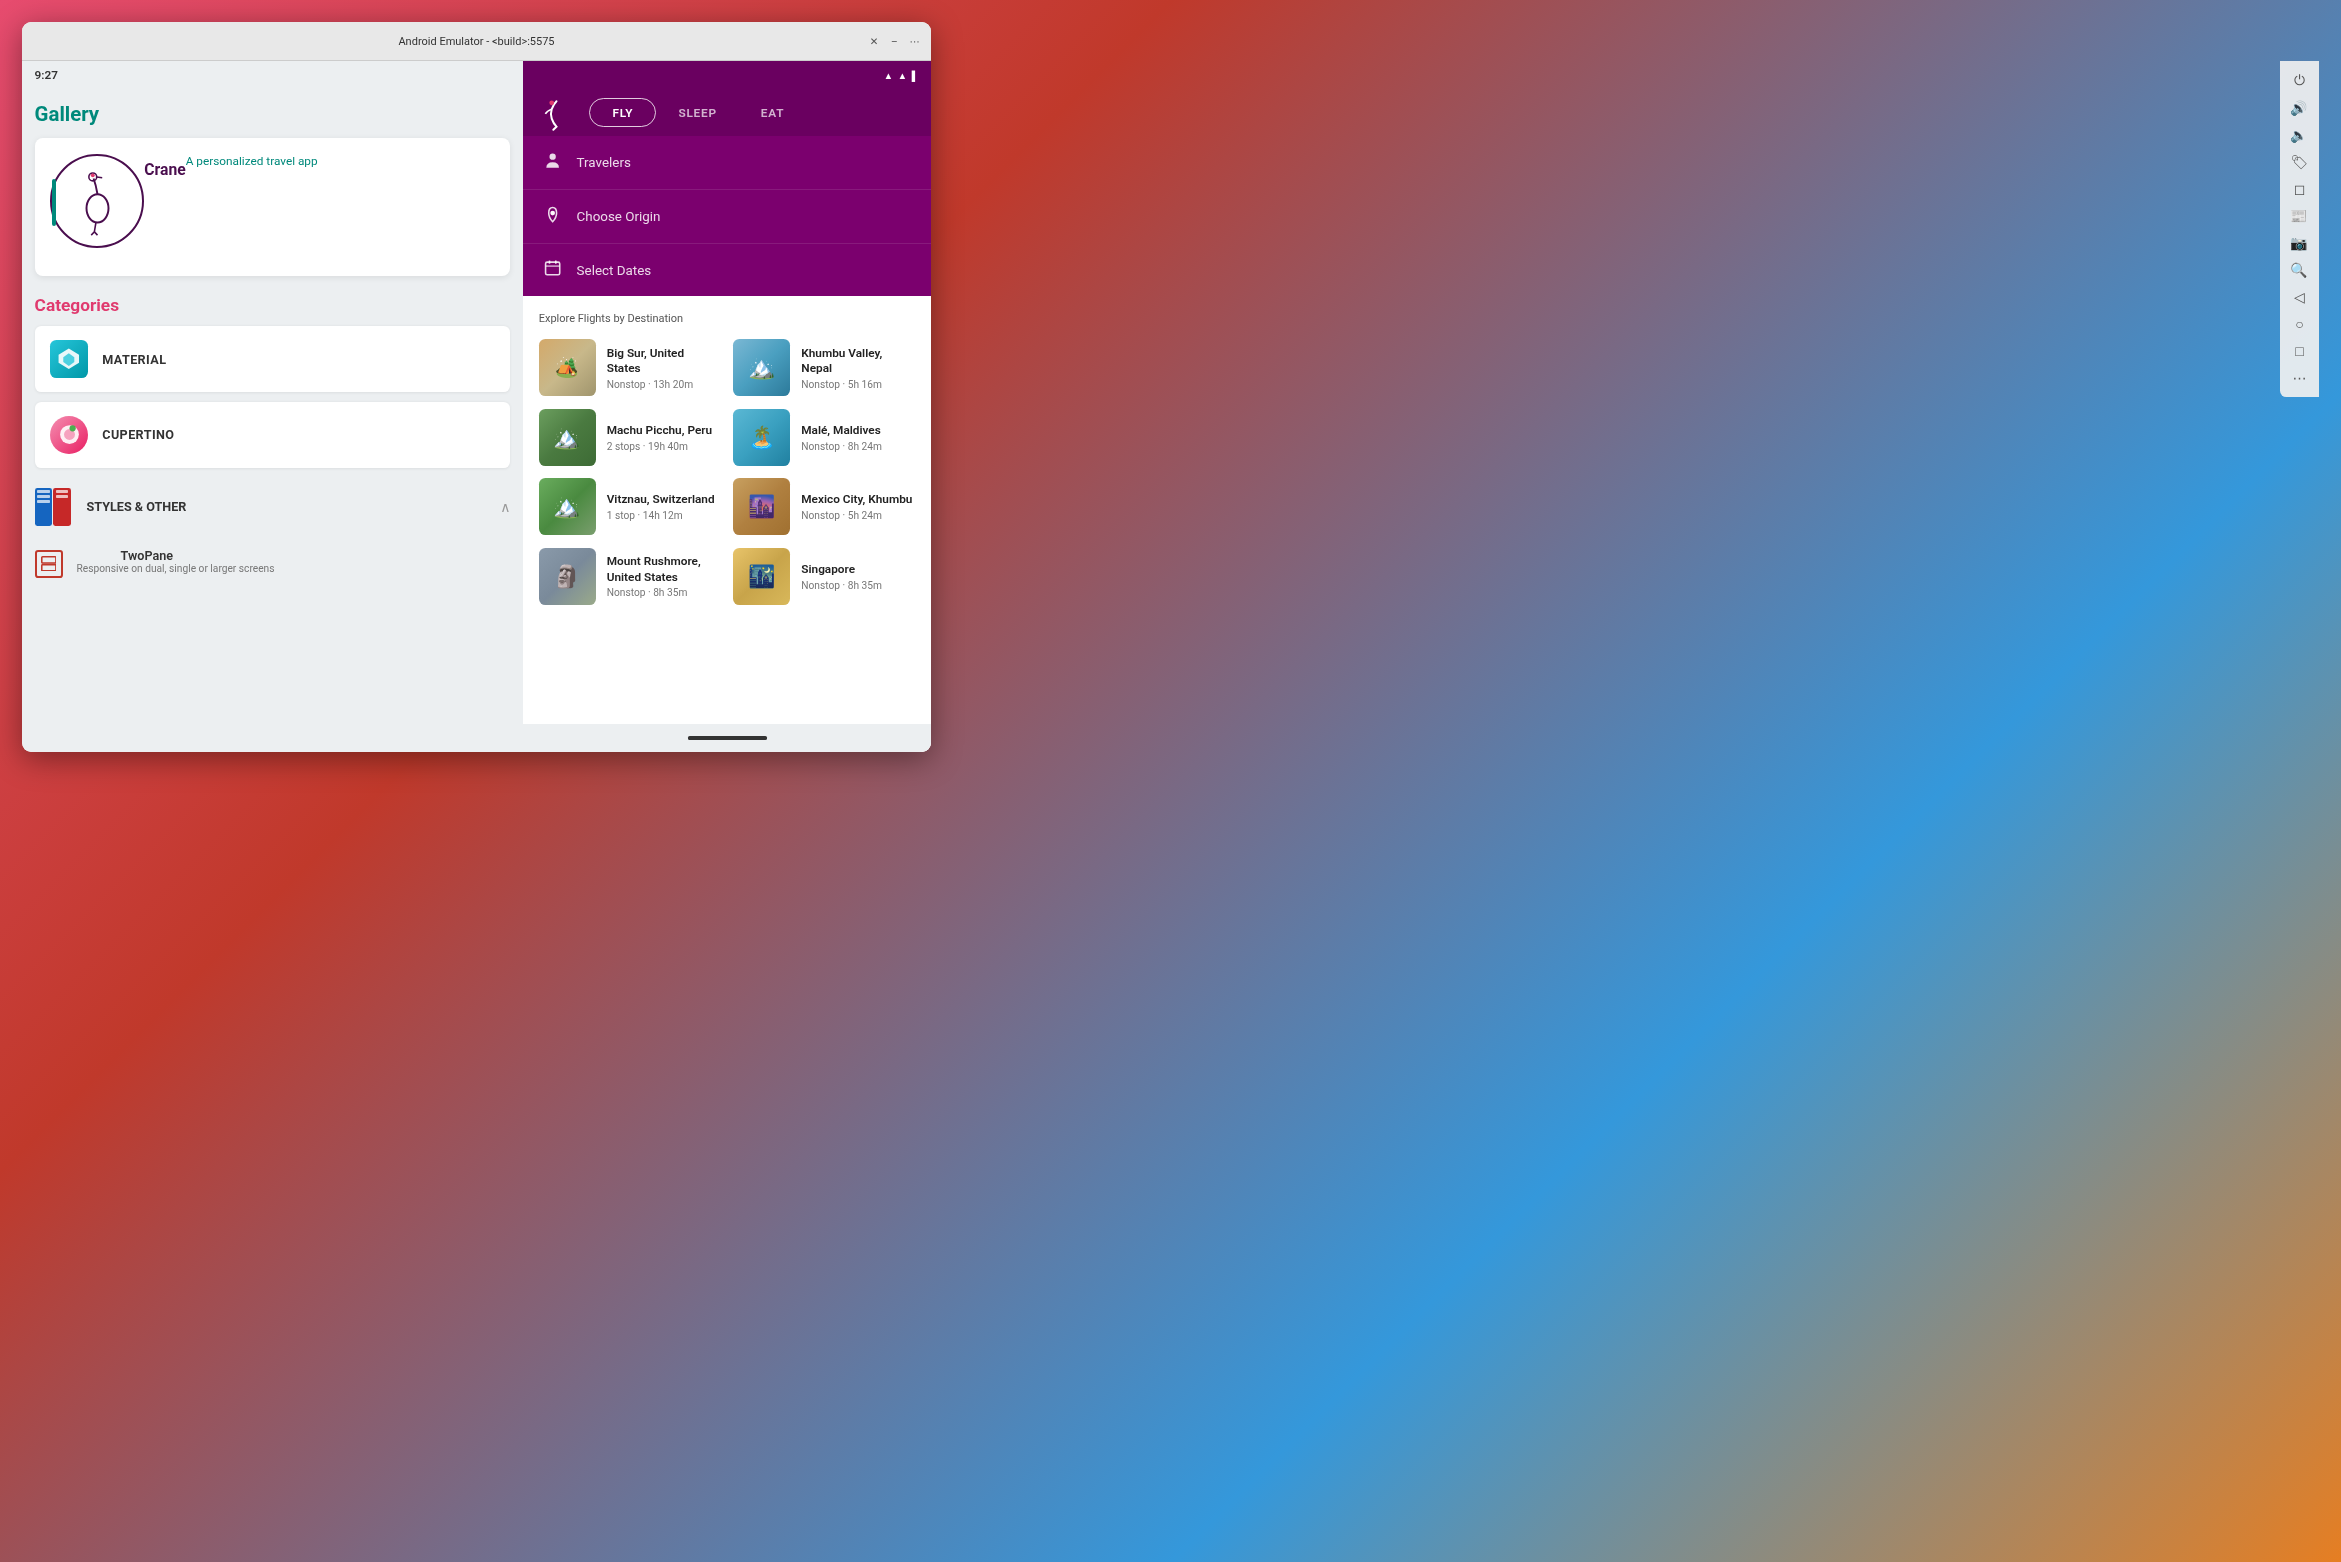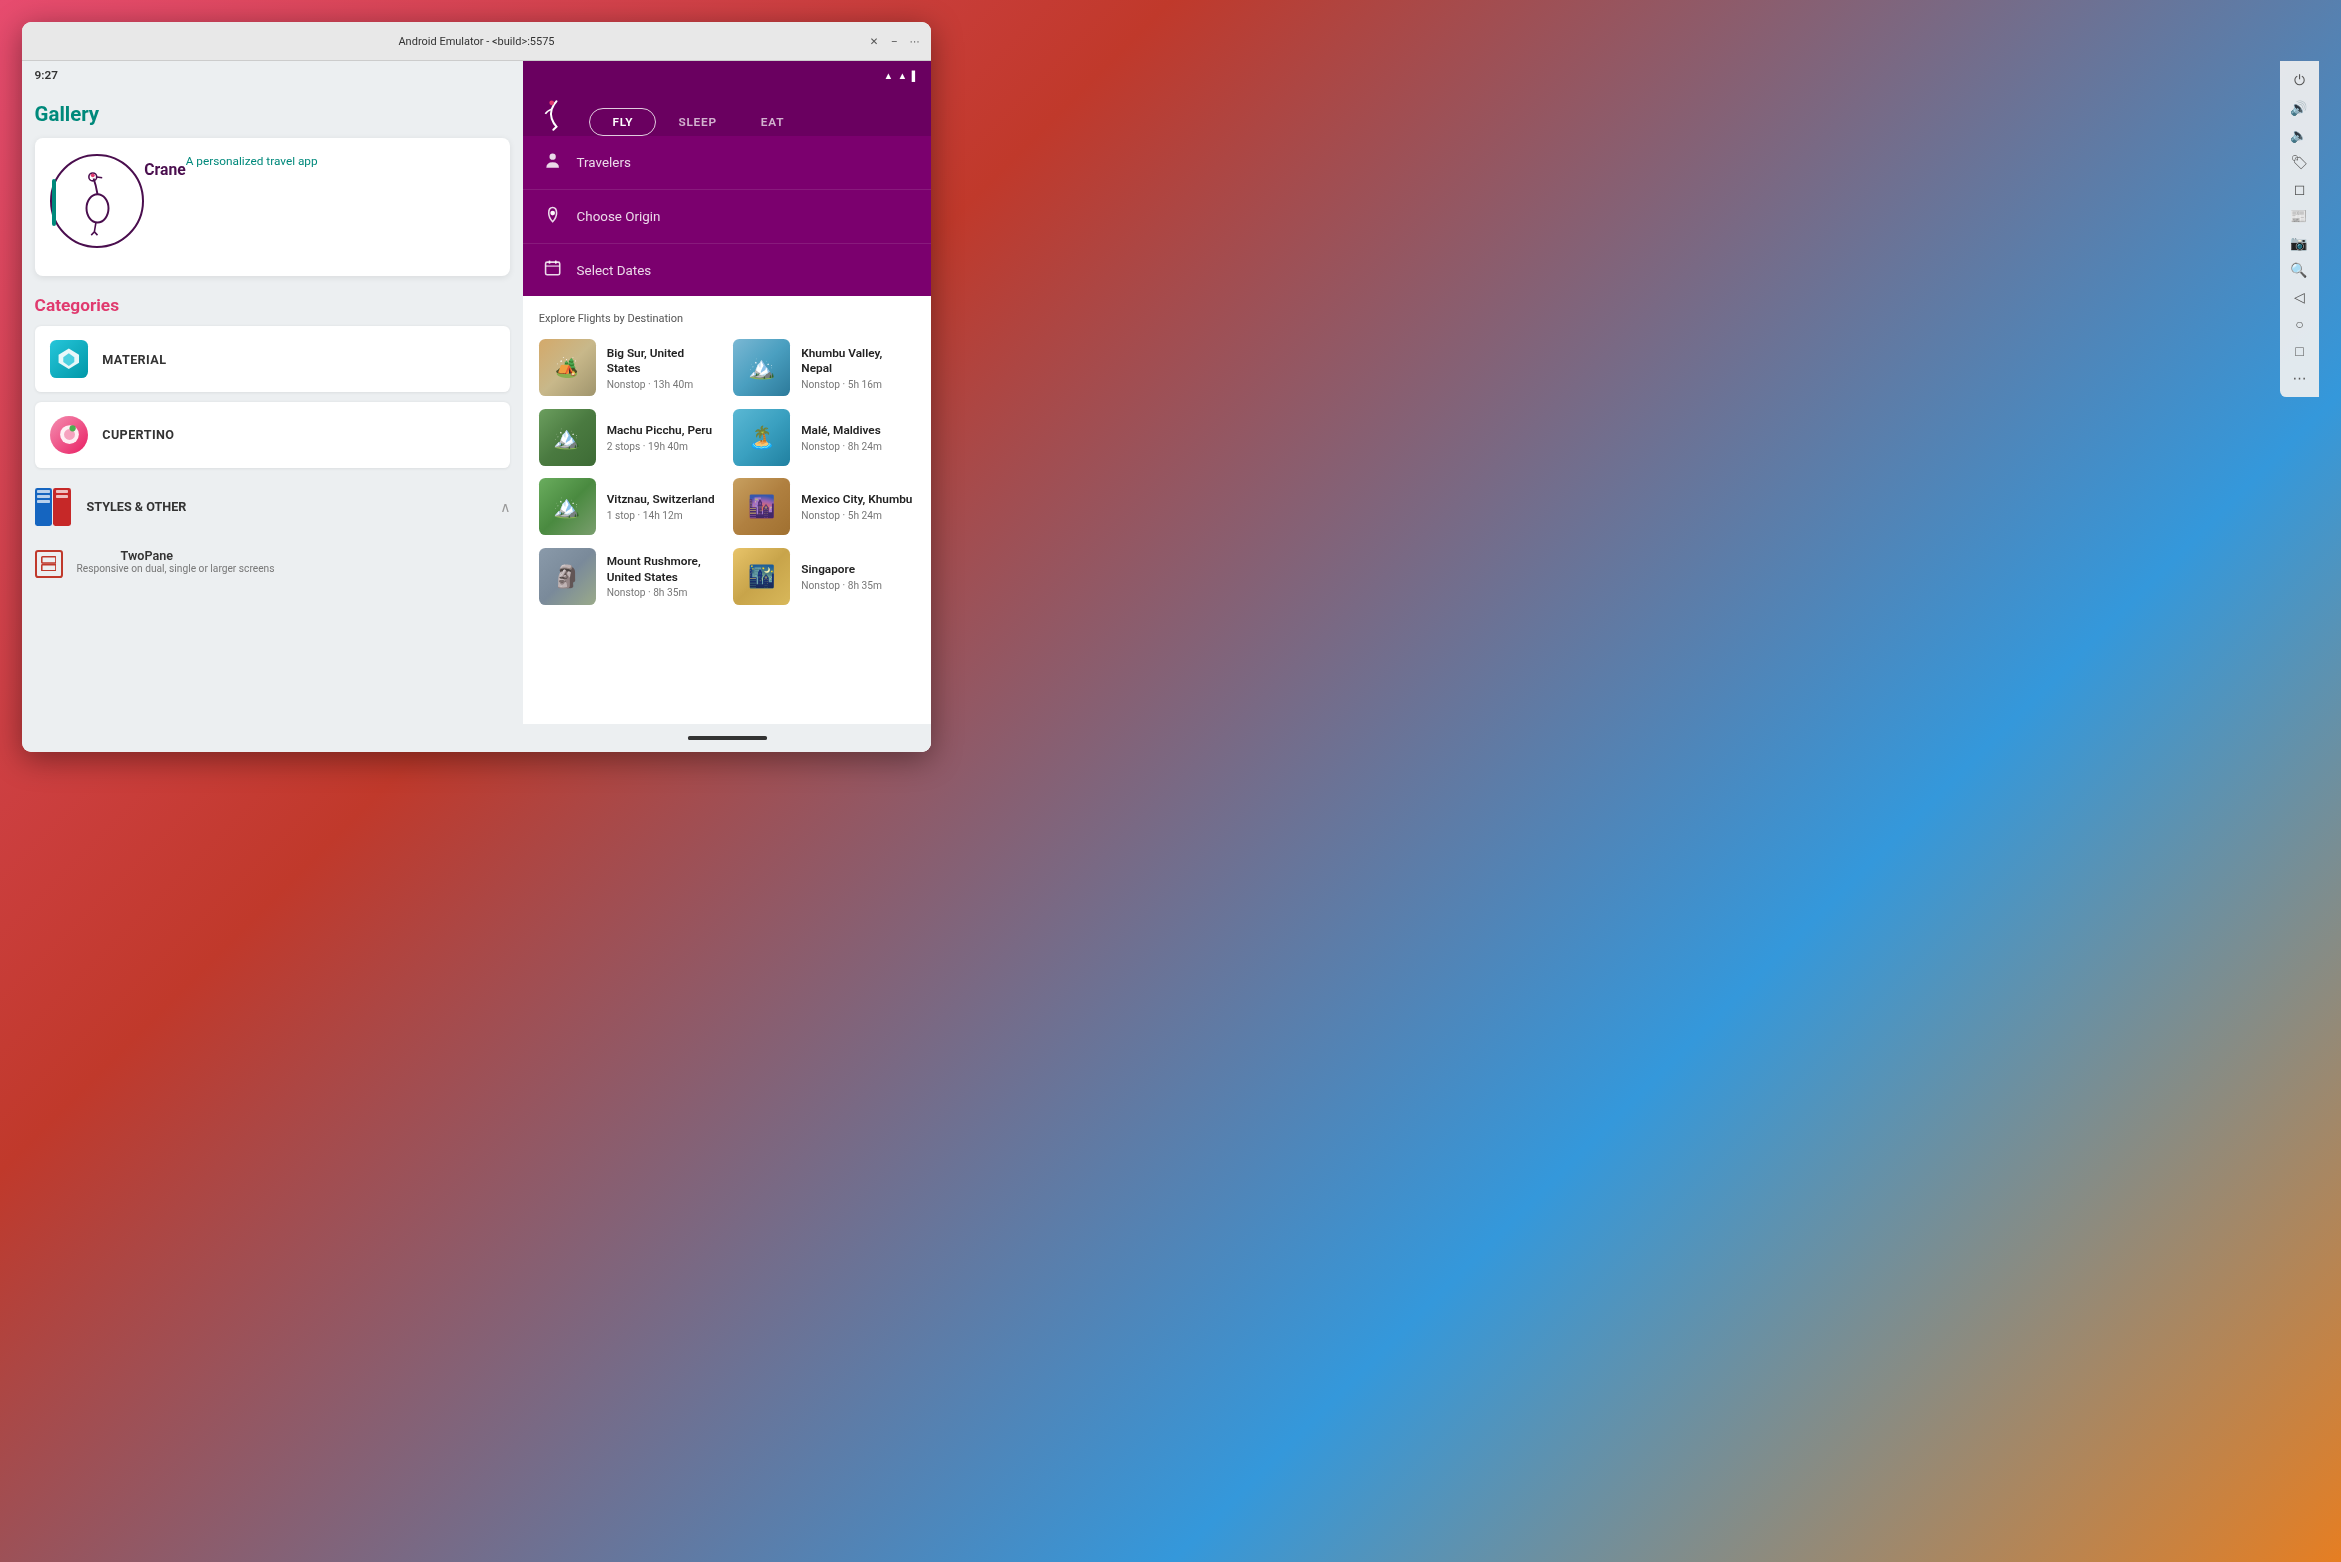--- a/index.html
+++ b/index.html
@@ -252,21 +252,21 @@
       display: flex;
       align-items: center;
       gap: 4.7px;
     }
 
     
     .crane-header {
       background: #6a0060;
       padding: 9.4px 15.7px 0 15.7px;
       display: flex;
-      align-items: flex-end;
+      align-items: flex-start;
       gap: 15.7px;
       flex-shrink: 0;
     }
     .crane-nav {
       display: flex;
       gap: 0;
       align-items: center;
     }
     .nav-item {
       padding: 6.3px 22px;
@@ -580,21 +580,21 @@
         <div class="explore-title">Explore Flights by Destination</div>
 
         <div class="destination-grid">
 
           <div class="destination-card">
             <div class="dest-image img-big-sur">
               <div class="dest-image-inner" style="font-size:19px;">🏕️</div>
             </div>
             <div class="dest-info">
               <div class="dest-name">Big Sur, United States</div>
-              <div class="dest-detail">Nonstop · 13h 40m</div>
+              <div class="dest-detail">Nonstop · 13h 20m</div>
             </div>
           </div>
 
           <div class="destination-card">
             <div class="dest-image img-khumbu">
               <div class="dest-image-inner">🏔️</div>
             </div>
             <div class="dest-info">
               <div class="dest-name">Khumbu Valley, Nepal</div>
               <div class="dest-detail">Nonstop · 5h 16m</div>

